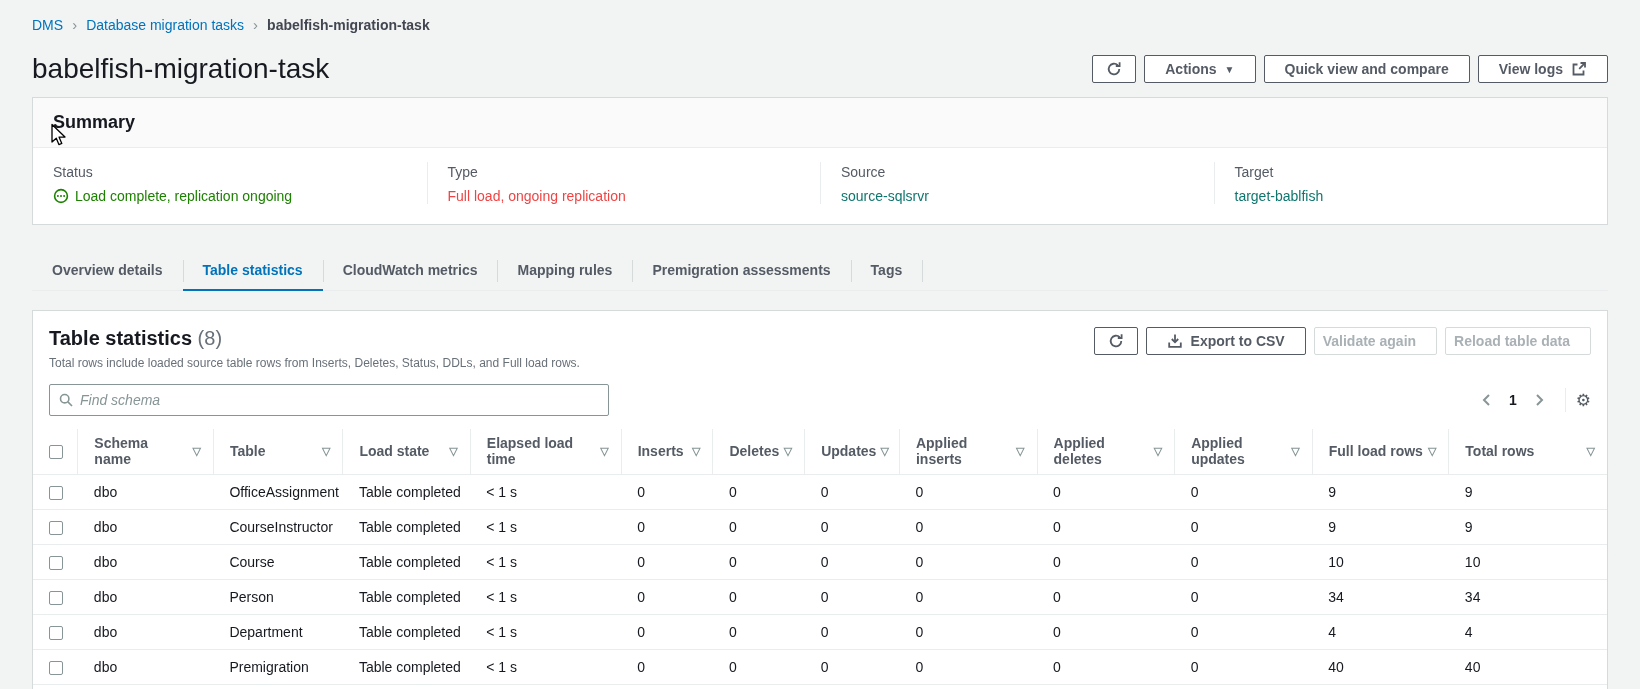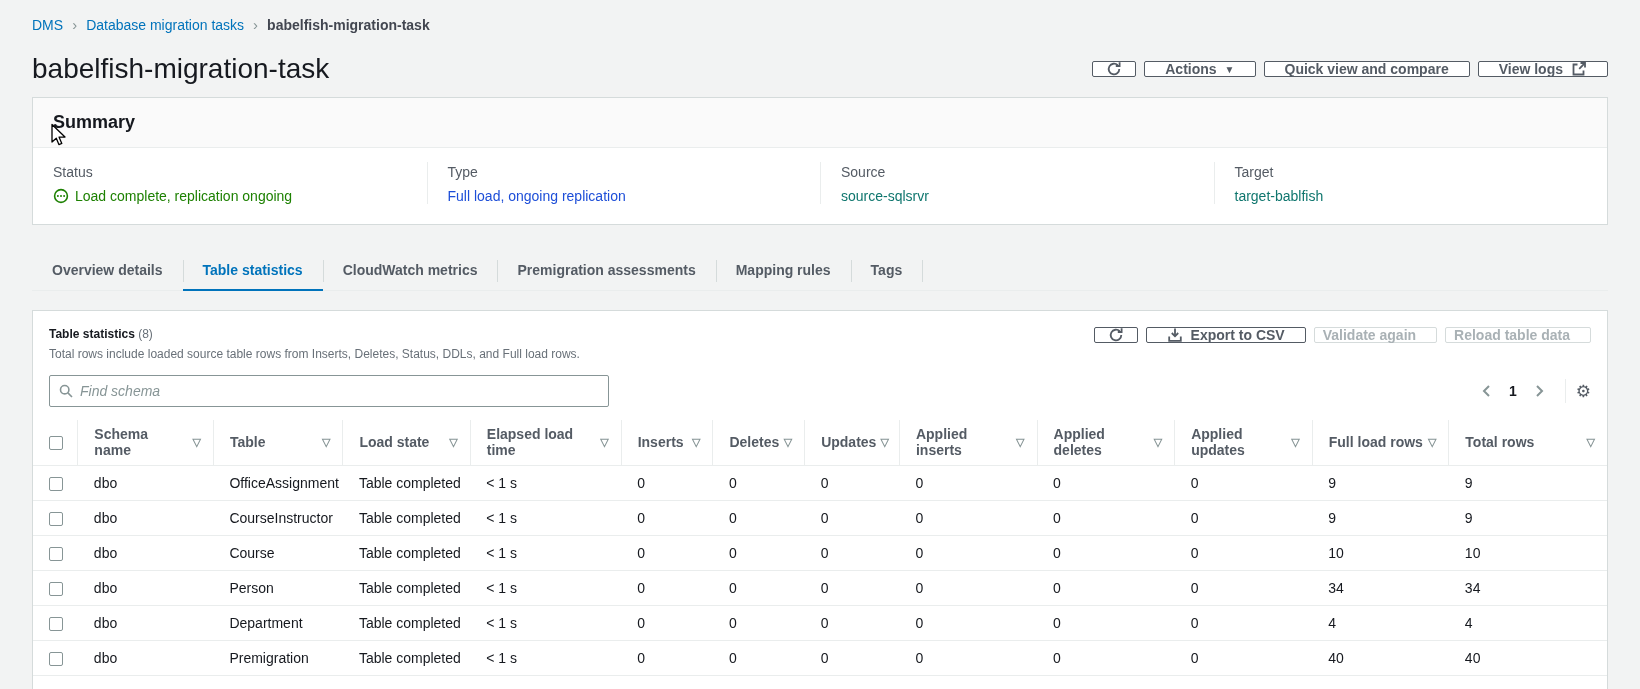--- a/index.html
+++ b/index.html
@@ -20,61 +20,61 @@
   .bc-item.current { color:#424650; font-weight:bold; cursor:default; }
   .bc-sep { color:#879596; padding:0 9px; font-size:15px; }
 
   
   .page-header { margin-top:20px; display:flex; align-items:center; justify-content:space-between; }
   .page-title { font-size:28px; font-weight:400; color:#16191f; }
   .header-actions { display:flex; gap:8px; align-items:center; }
 
   .btn {
     display:inline-flex; align-items:center; justify-content:center; gap:8px;
-    height:16px; padding:0 20px; background:#fff;
+    height:28px; padding:0 20px; background:#fff;
     border:1px solid #545b64; border-radius:2px;
     font-family:"Liberation Sans", sans-serif;
     font-size:14px; font-weight:bold; color:#545b64; cursor:pointer; white-space:nowrap;
   }
   .btn.icon-only { padding:0 13px; }
   .btn.disabled { border-color:#d5dbdb; color:#a9b1b5; cursor:default;padding-left:8px; }
   .caret { font-size:10px; color:#545b64; }
 
   
   .card { background:#fff; border:1px solid #d5dbdb; margin-top:12px; }
   .card-header { background:#fafafa; border-bottom:1px solid #eaeded; padding:14px 20px; }
   .card-title { font-size:18px; font-weight:bold; color:#16191f; }
 
   
   .summary-body { display:grid; grid-template-columns:repeat(4,1fr); padding:14px 0 20px; }
   .sum-col { padding:2px 20px 0; }
   .sum-col + .sum-col { border-left:1px solid #eaeded; }
   .sum-label { color:#545b64; margin-bottom:8px; }
-  .sum-value { color:#1d4ed8; display:flex; align-items:center; gap:6px; }
+  .sum-value { color:#ef4444; display:flex; align-items:center; gap:6px; }
   .sum-value.green { color:#1d8102; }
   .sum-value.link { color:#0f766e; cursor:pointer; }
 
   
   .tab-strip { display:flex; margin-top:28px; border-bottom:1px solid #eaeded; }
   .tab {
     position:relative; padding:9px 20px 11px; font-weight:bold; color:#545b64;
     cursor:pointer; margin-bottom:-1px; border-bottom:2px solid transparent; white-space:nowrap;
   }
   .tab:not(:first-child)::before, .tab:last-child::after {
     content:""; position:absolute; top:50%; transform:translateY(-50%);
     width:1px; height:22px; background:#d5dbdb;
   }
   .tab:not(:first-child)::before { left:0; }
   .tab:last-child::after { right:-1px; }
   .tab.active { color:#0073bb; border-bottom-color:#0073bb; }
 
   
   .stats-card { margin-top:19px; min-height:400px; padding-top:16px; }
   .stats-head { display:flex; justify-content:space-between; align-items:flex-start; padding:0 16px 0 16px; }
-  .stats-title-line { font-size:12px; }
+  .stats-title-line { font-size:20px; }
   .stats-title { font-weight:bold; color:#16191f; }
   .stats-count { color:#687078; font-weight:400; }
   .stats-desc { color:#687078; font-size:12px; margin-top:6px; }
   .stats-toolbar { display:flex; gap:8px; align-items:center; }
 
   .filter-row { display:flex; justify-content:space-between; align-items:center; padding:14px 16px 13px; }
   .search-box {
     width:560px; height:32px; border:1px solid #879596; border-radius:2px; background:#fff;
     display:flex; align-items:center; padding:0 8px; gap:6px;
   }
@@ -192,22 +192,22 @@
             <span>target-bablfish</span>
           </div>
         </div>
       </div>
   </div>
 
   <div class="tab-strip">
       <div class="tab">Overview details</div>
       <div class="tab active">Table statistics</div>
       <div class="tab">CloudWatch metrics</div>
+      <div class="tab">Mapping rules</div>
       <div class="tab">Premigration assessments</div>
-      <div class="tab">Mapping rules</div>
       <div class="tab">Tags</div>
     </div>
 
   <div class="card stats-card">
     <div class="stats-head">
       <div>
         <div class="stats-title-line">
           <span class="stats-title">Table statistics</span>
           <span class="stats-count">(8)</span>
         </div>

